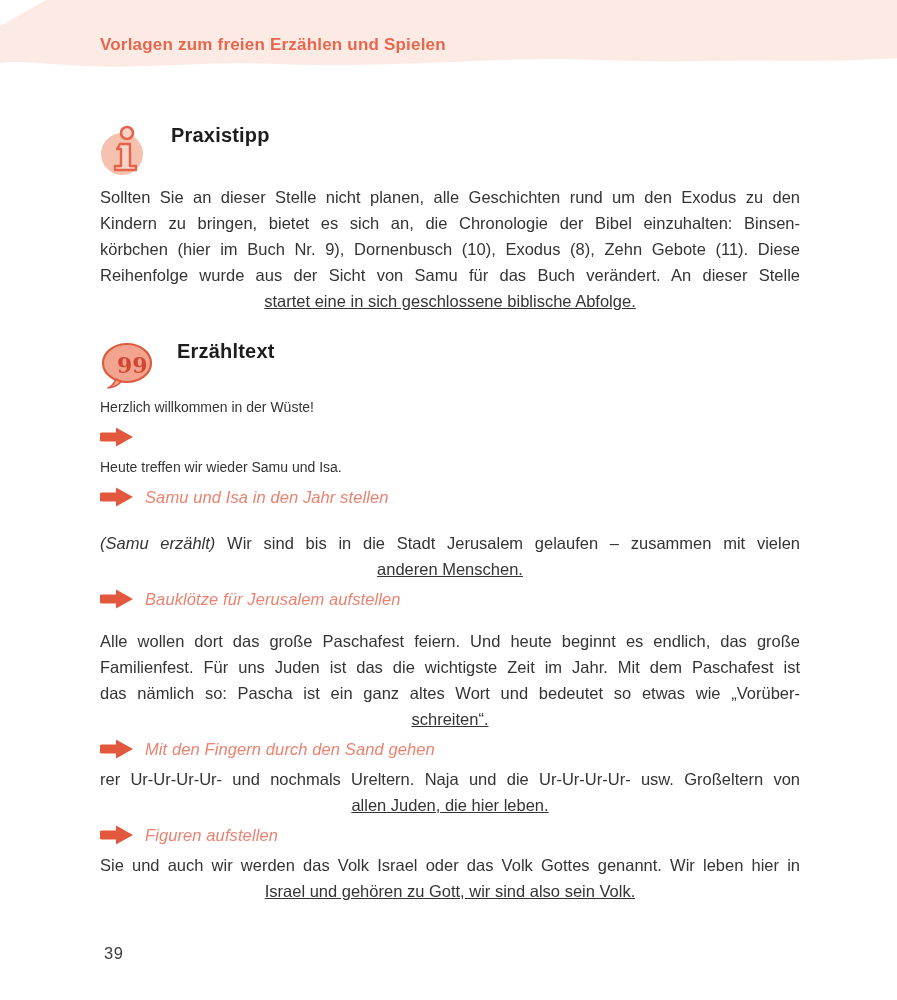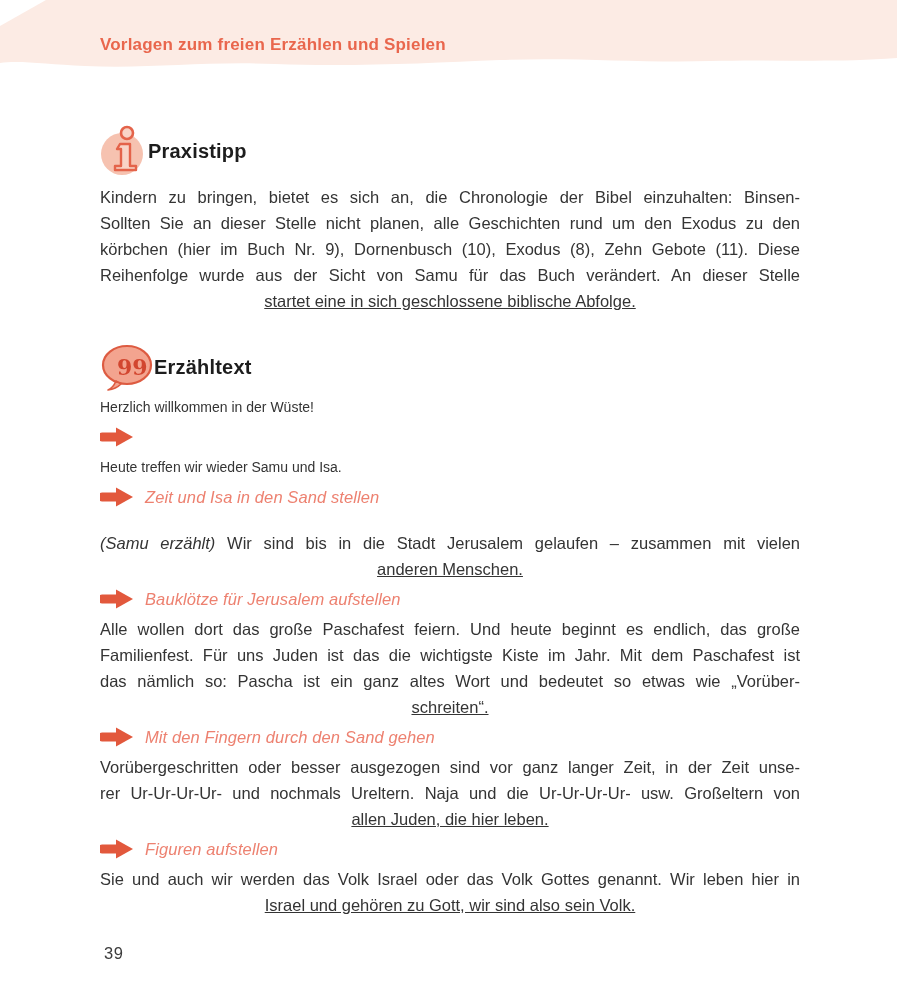--- a/index.html
+++ b/index.html
@@ -14,21 +14,21 @@
   
   .band-svg{position:absolute;top:0;left:0;width:897px;height:86px;display:block;}
   .band-title{
     position:absolute;left:100px;top:35px;
     font-size:17px;font-weight:bold;letter-spacing:.2px;
     color:#e9664d;
   }
 
   .content{position:absolute;left:100px;top:0;width:700px;color:#343434;}
 
-  .section-heading{display:flex;align-items:center;gap:0;height:54px;}
+  .section-heading{display:flex;gap:23px;height:54px;}
   .section-heading.first{margin-top:124px;}
   .section-heading.second{margin-top:26px;}
   .heading-label{font-size:20px;font-weight:bold;color:#1d1d1d;letter-spacing:.2px;}
 
   .body-para{font-size:16.5px;line-height:26px;margin-top:6px;}
   .jline{text-align:justify;text-align-last:justify;height:26px;white-space:nowrap;}
   .jline-last{text-align:center;height:26px;white-space:nowrap;text-decoration:underline;}
   .bline{height:26px;font-size:14px;line-height:26px;}
 
   .action-line{
@@ -66,22 +66,22 @@
 
     <div class="section-heading first">
       <svg class="icon" width="48" height="54" viewBox="0 0 48 54" aria-hidden="true">
         <circle cx="22" cy="30" r="21" fill="#f6c2b0"></circle>
         <circle cx="27" cy="9" r="6" fill="#f9d4c7" stroke="#e4634a" stroke-width="2.6"></circle>
         <path d="M20,20 h10 v22 h6 v4 H15 v-4 h6 V25 h-4 z" fill="#f9d4c7" stroke="#e4634a" stroke-width="2.4" stroke-linejoin="round"></path>
       </svg>
       <span class="heading-label">Praxistipp</span>
     </div>
     <div class="body-para">
+      <div class="jline">Sollten Sie an dieser Stelle nicht planen, alle Geschichten rund um den Exodus zu den</div>
       <div class="jline">Kindern zu bringen, bietet es sich an, die Chronologie der Bibel einzuhalten: Binsen-</div>
-      <div class="jline">Sollten Sie an dieser Stelle nicht planen, alle Geschichten rund um den Exodus zu den</div>
       <div class="jline">körbchen (hier im Buch Nr. 9), Dornenbusch (10), Exodus (8), Zehn Gebote (11). Diese</div>
       <div class="jline">Reihenfolge wurde aus der Sicht von Samu für das Buch verändert. An dieser Stelle</div>
       <div class="jline-last">startet eine in sich geschlossene biblische Abfolge.</div>
     </div>
 
     <div class="section-heading second">
       <svg class="icon" width="54" height="50" viewBox="0 0 54 50" aria-hidden="true">
         <ellipse cx="27" cy="23" rx="24" ry="19" fill="#f3a48f" stroke="#dd5b41" stroke-width="2.2"></ellipse>
         <path d="M16,39 q-3,7 -8,9 q8,-1 13,-6 z" fill="#f3a48f" stroke="#dd5b41" stroke-width="1.6" stroke-linejoin="round"></path>
         <text x="17" y="33" font-family="'DejaVu Serif', serif" font-size="22" font-weight="bold" fill="#d2462f">99</text>
@@ -98,53 +98,52 @@
       </svg>
     </div>
 
     <div class="bline">Heute treffen wir wieder Samu und Isa.</div>
 
     <div class="action-line">
       <svg class="arrow-svg" width="34" height="22" viewBox="0 0 34 22" aria-hidden="true">
         <path d="M2,11 H19" stroke="#e2583c" stroke-width="9" stroke-linecap="round"></path>
         <polygon points="16,1.5 33,11 16,20.5" fill="#e2583c"></polygon>
       </svg>
-      <span class="action-text">Zeit und Isa in den Sand stellen</span>
+      <span class="action-text">Samu und Isa in den Jahr stellen</span>
     </div>
 
     <div class="body-para" style="margin-top:20px;">
       <div class="jline"><span class="italic-lead">(Samu erzählt)</span> <span>Wir sind bis in die Stadt Jerusalem gelaufen – zusammen mit vielen</span></div>
       <div class="jline-last">anderen Menschen.</div>
     </div>
 
     <div class="action-line">
       <svg class="arrow-svg" width="34" height="22" viewBox="0 0 34 22" aria-hidden="true">
         <path d="M2,11 H19" stroke="#e2583c" stroke-width="9" stroke-linecap="round"></path>
         <polygon points="16,1.5 33,11 16,20.5" fill="#e2583c"></polygon>
       </svg>
       <span class="action-text">Bauklötze für Jerusalem aufstellen</span>
     </div>
 
-    <div class="body-para" style="margin-top:4px;">
+    <div class="body-para" style="margin-top:16px;">
       <div class="jline">Alle wollen dort das große Paschafest feiern. Und heute beginnt es endlich, das große</div>
-      <div class="jline">Familienfest. Für uns Juden ist das die wichtigste Kiste im Jahr. Mit dem Paschafest ist</div>
+      <div class="jline">Familienfest. Für uns Juden ist das die wichtigste Zeit im Jahr. Mit dem Paschafest ist</div>
       <div class="jline">das nämlich so: Pascha ist ein ganz altes Wort und bedeutet so etwas wie „Vorüber-</div>
       <div class="jline-last">schreiten“.</div>
     </div>
 
     <div class="action-line">
       <svg class="arrow-svg" width="34" height="22" viewBox="0 0 34 22" aria-hidden="true">
         <path d="M2,11 H19" stroke="#e2583c" stroke-width="9" stroke-linecap="round"></path>
         <polygon points="16,1.5 33,11 16,20.5" fill="#e2583c"></polygon>
       </svg>
       <span class="action-text">Mit den Fingern durch den Sand gehen</span>
     </div>
 
     <div class="body-para" style="margin-top:4px;">
-      <div class="jline">Vorübergeschritten oder besser ausgezogen sind vor ganz langer Zeit, in der Zeit unse-</div>
       <div class="jline">rer Ur-Ur-Ur-Ur- und nochmals Ureltern. Naja und die Ur-Ur-Ur-Ur- usw. Großeltern von</div>
       <div class="jline-last">allen Juden, die hier leben.</div>
     </div>
 
     <div class="action-line">
       <svg class="arrow-svg" width="34" height="22" viewBox="0 0 34 22" aria-hidden="true">
         <path d="M2,11 H19" stroke="#e2583c" stroke-width="9" stroke-linecap="round"></path>
         <polygon points="16,1.5 33,11 16,20.5" fill="#e2583c"></polygon>
       </svg>
       <span class="action-text">Figuren aufstellen</span>

